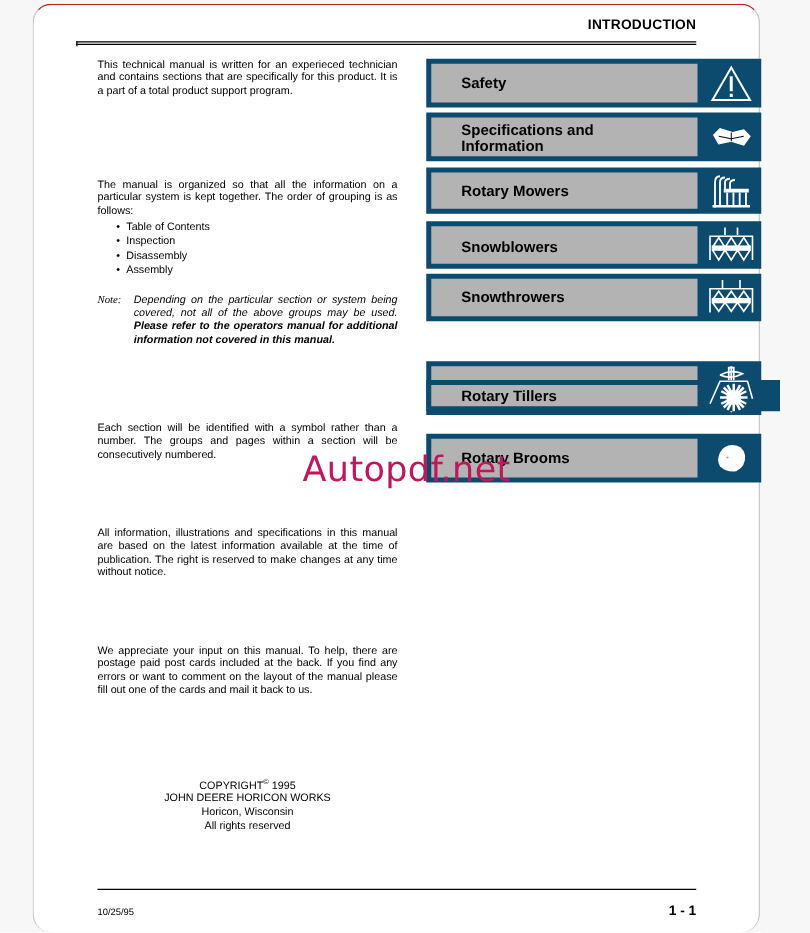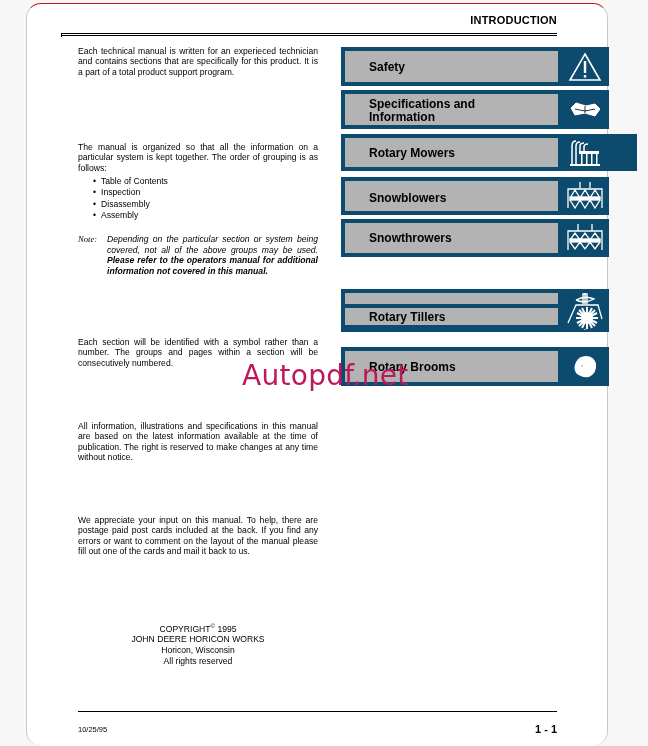--- a/index.html
+++ b/index.html
@@ -82,21 +82,21 @@
   }
 </style>
 </head>
 <body>
 
 <div class="page">
 
   <div class="section-title">INTRODUCTION</div>
   <div class="header-rule"></div>
 
-  <div class="para" style="top:42px;">Each technical manual is written for an experieced technician and contains sections that are specifically for this product. It is a part of a total product support program.</div>
+  <div class="para" style="top:42px;">This technical manual is written for an experieced technician and contains sections that are specifically for this product. It is a part of a total product support program.</div>
 
   <div class="para" style="top:138px;">The manual is organized so that all the information on a particular system is kept together. The order of grouping is as follows:</div>
 
   <ul class="bullets">
     <li>Table of Contents</li>
     <li>Inspection</li>
     <li>Disassembly</li>
     <li>Assembly</li>
   </ul>
 
@@ -141,21 +141,21 @@
       </div>
     <div class="icon">
       <svg width="34" height="20" viewBox="0 0 34 20">
           <path d="M3 8 L8 3 L18 6 L27 4 L32 9 L27 16 L17 13 L7 15 Z" fill="#fff" stroke="#fff"></path>
           <path d="M7 9 L17 11 L27 9" stroke="#000" stroke-width="0.8" fill="none"></path>
           <path d="M17 6 L17 13" stroke="#000" stroke-width="0.8"></path>
         </svg>
     </div>
   </div>
 
-  <div class="tab" style="top:130px;height:37px;padding-left:28px;">
+  <div class="tab" style="top:130px;height:37px;">
     <div class="inner">
         <span class="label">Rotary Mowers</span>
       </div>
     <div class="icon">
       <svg width="34" height="30" viewBox="0 0 34 30">
         <path d="M4 28 L4 8 Q4 3 8 3" stroke="#fff" stroke-width="1.5" fill="none"></path>
         <path d="M8 26 L8 8 Q8 4 12 4" stroke="#fff" stroke-width="1.5" fill="none"></path>
         <path d="M12 14 L12 8 Q12 5 16 5" stroke="#fff" stroke-width="1.5" fill="none"></path>
         <path d="M16 14 L16 9 Q16 6 20 6" stroke="#fff" stroke-width="1.5" fill="none"></path>
         <rect x="11" y="13" width="20" height="3" fill="#fff"></rect>
@@ -206,21 +206,21 @@
       <svg width="26" height="38" viewBox="0 0 26 38" fill="none" stroke="#fff" stroke-width="1.4">
         <path d="M13 1 L13 37"></path>
           <path d="M11 2 L15 2 L15 33 L13 37 L11 33 Z"></path>
         <path d="M4 8 Q13 3 22 7 Q13 12 4 8"></path>
         <path d="M4 16 Q13 11 22 15 Q13 20 4 16"></path>
         <path d="M4 24 Q13 19 22 23 Q13 28 4 24"></path>
       </svg>
     </div>
   </div>
 
-  <div class="tab" style="top:300px;height:25px;">
+  <div class="tab" style="top:300px;height:25px;padding-left:15px;">
     <div class="inner">
         <span class="label">Rotary Tillers</span>
       </div>
     <div class="icon">
       <svg width="38" height="32" viewBox="0 0 38 32">
         <path d="M2 22 L10 4 L32 4 L36 18" fill="none" stroke="#fff" stroke-width="1.3"></path>
         <circle cx="21" cy="17" r="6" fill="#fff"></circle>
         <g stroke="#fff" stroke-width="2">
           <path d="M21 6 L21 28"></path>
             <path d="M10 17 L32 17"></path>

